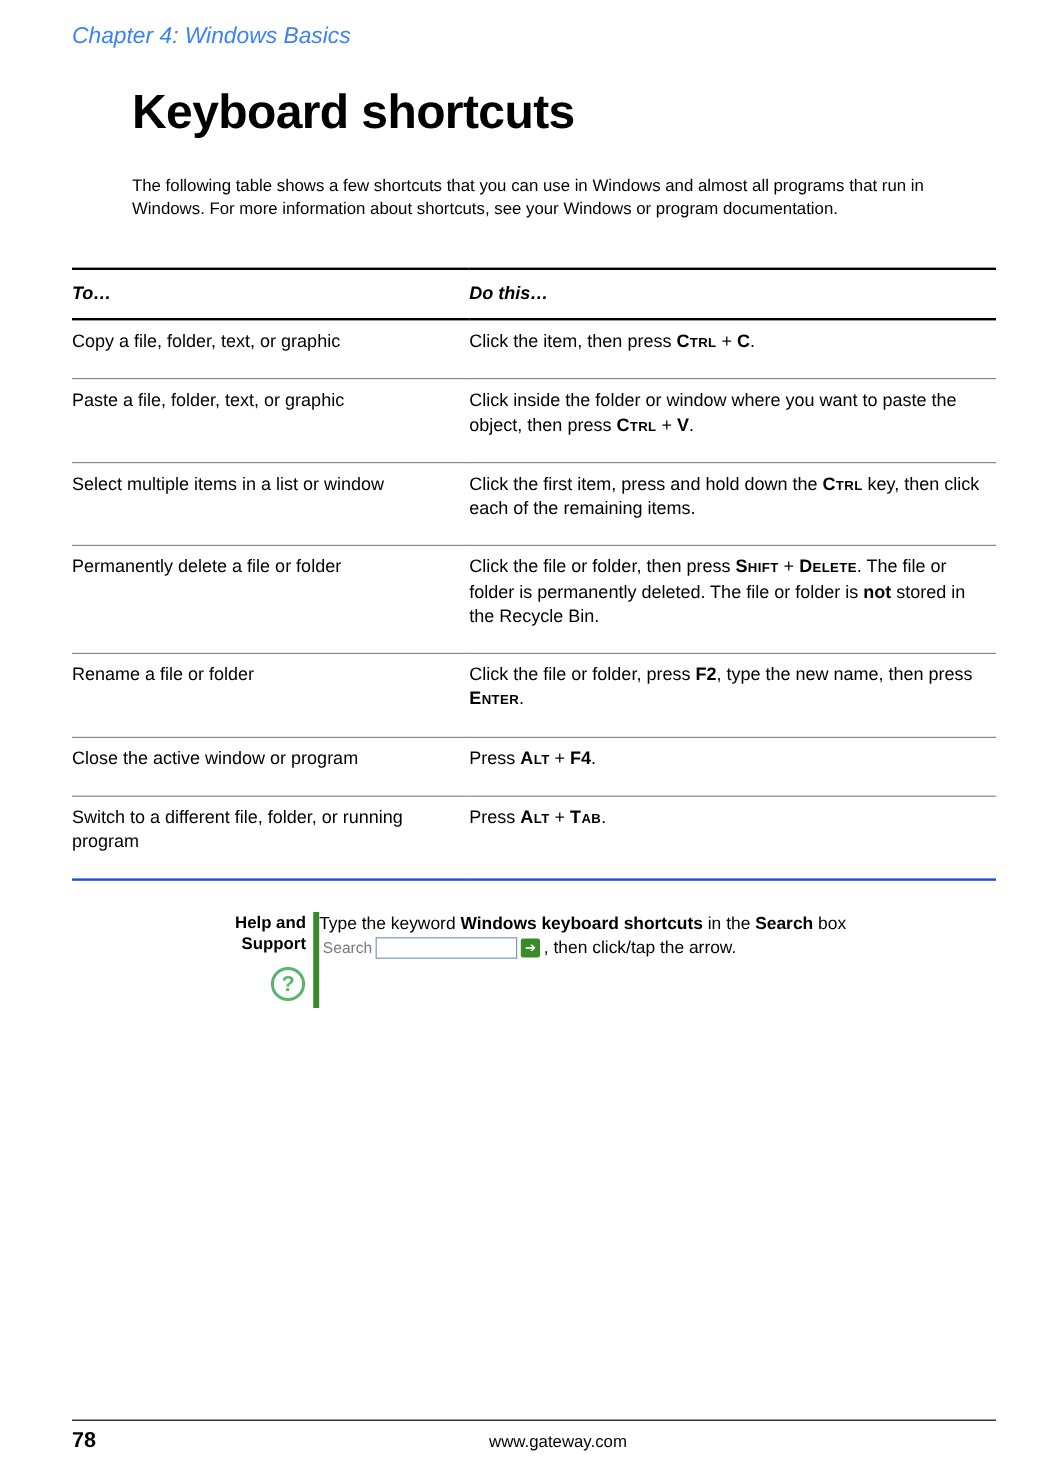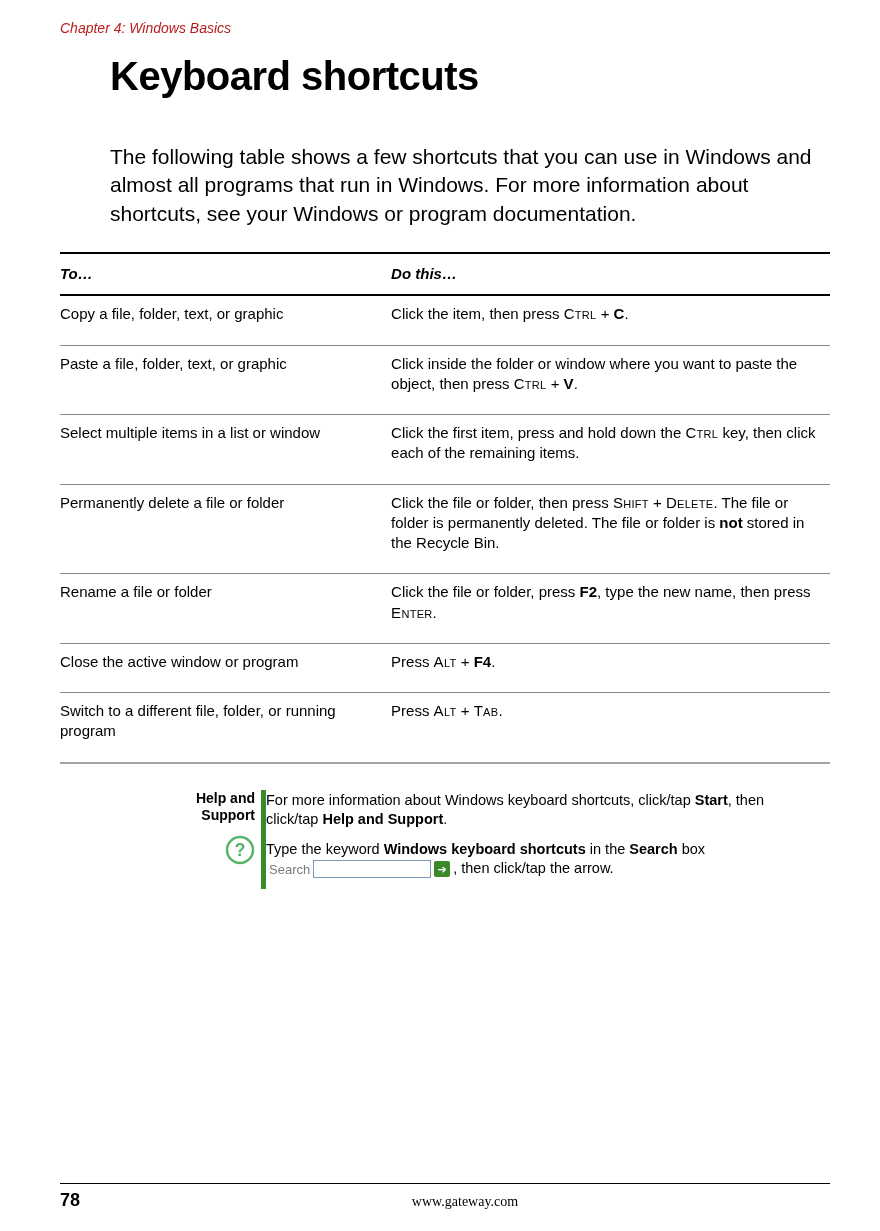--- a/index.html
+++ b/index.html
@@ -7,37 +7,37 @@
       width: 880px;
       height: 1231px;
       background: #fff;
       font-family: Arial, Helvetica, sans-serif;
       color: #000;
       position: relative;
       padding: 20px 50px 30px 60px;
     }
     .running-header {
       font-style: italic;
-      font-size: 14px;
-      color: #b91c1c;
-      margin-bottom: 18px;
+      font-size: 19px;
+      color: #3b82f6;
+      margin-bottom: 30px;
     }
     .page-title {
       font-size: 40px;
       font-weight: bold;
       margin-left: 50px;
-      margin-bottom: 44px;
+      margin-bottom: 28px;
       letter-spacing: -0.5px;
     }
     .intro {
-      font-size: 21px;
+      font-size: 14px;
       line-height: 1.35;
       margin-left: 50px;
       margin-right: 10px;
-      margin-bottom: 24px;
+      margin-bottom: 40px;
       font-family: "Trebuchet MS", Arial, sans-serif;
     }
     .shortcut-table {
       width: 100%;
       border-collapse: collapse;
       font-size: 15px;
       line-height: 1.35;
     }
     .shortcut-table thead tr {
       border-top: 2px solid #000;
@@ -46,26 +46,26 @@
     .shortcut-table th {
       text-align: left;
       font-weight: bold;
       font-style: italic;
       padding: 10px 8px 10px 0;
       vertical-align: top;
       margin-left: 40px;
     }
     .shortcut-table th:first-child { width: 43%; }
     .shortcut-table tbody tr { border-bottom: 1px solid #888; }
-    .shortcut-table tbody tr:last-child { border-bottom: 2px solid #a3a3a3; }
+    .shortcut-table tbody tr:last-child { border-bottom: 2px solid #1d4ed8; }
     .shortcut-table td {
       padding: 8px 10px 20px 0;
       vertical-align: top;
     }
-    .sc { font-variant: small-caps; font-weight: normal; letter-spacing: 0.3px; }
+    .sc { font-variant: small-caps; font-weight: bold; letter-spacing: 0.3px; }
     .b { font-weight: bold; }
     .help-block {
       margin-top: 26px;
       margin-left: 115px;
       display: flex;
       gap: 0;
       width: 600px;
     }
     .help-left {
       width: 86px;
@@ -123,21 +123,21 @@
       bottom: 20px;
       left: 60px;
       right: 50px;
       border-top: 1px solid #000;
       padding-top: 6px;
       display: flex;
       align-items: baseline;
       font-size: 14px;
     }
     .page-num { font-weight: bold; font-size: 18px; width: 40px; }
-    .footer-url { flex: 1; text-align: center; font-size: 14px; font-family: Liberation Serif, serif; }
+    .footer-url { flex: 1; text-align: center; font-size: 14px; font-family: Liberation Sans, sans-serif; }
   </style>
 </head>
 <body>
 
 <div class="running-header">Chapter 4: Windows Basics</div>
 
 <h1 class="page-title">Keyboard shortcuts</h1>
 
 <p class="intro">The following table shows a few shortcuts that you can use in Windows and almost all programs that run in Windows. For more information about shortcuts, see your Windows or program documentation.</p>
 
@@ -186,23 +186,20 @@
     <span class="help-icon">
       <svg width="30" height="30" viewBox="0 0 30 30">
         <circle cx="15" cy="15" r="13" fill="none" stroke="#59b36a" stroke-width="2.5"></circle>
         <text x="15" y="21" text-anchor="middle" font-size="18" font-weight="bold" fill="#59b36a" font-family="Arial">?</text>
       </svg>
     </span>
   </div>
   <div class="help-bar"></div>
   <div class="help-right">
     <p>
-      <span>For more information about Windows keyboard shortcuts, click/tap </span><b>Start</b><span>, then click/tap </span><b>Help and Support</b><span>.</span>
-    </p>
-    <p>
       <span>Type the keyword </span><b>Windows keyboard shortcuts</b><span> in the </span><b>Search</b><span> box </span><span class="search-widget">
           <span class="search-label">Search</span>
           <span class="search-box"></span>
           <span class="search-go">➔</span>
         </span><span>, then click/tap the arrow.</span>
     </p>
   </div>
 </div>
 
 <div class="footer">

